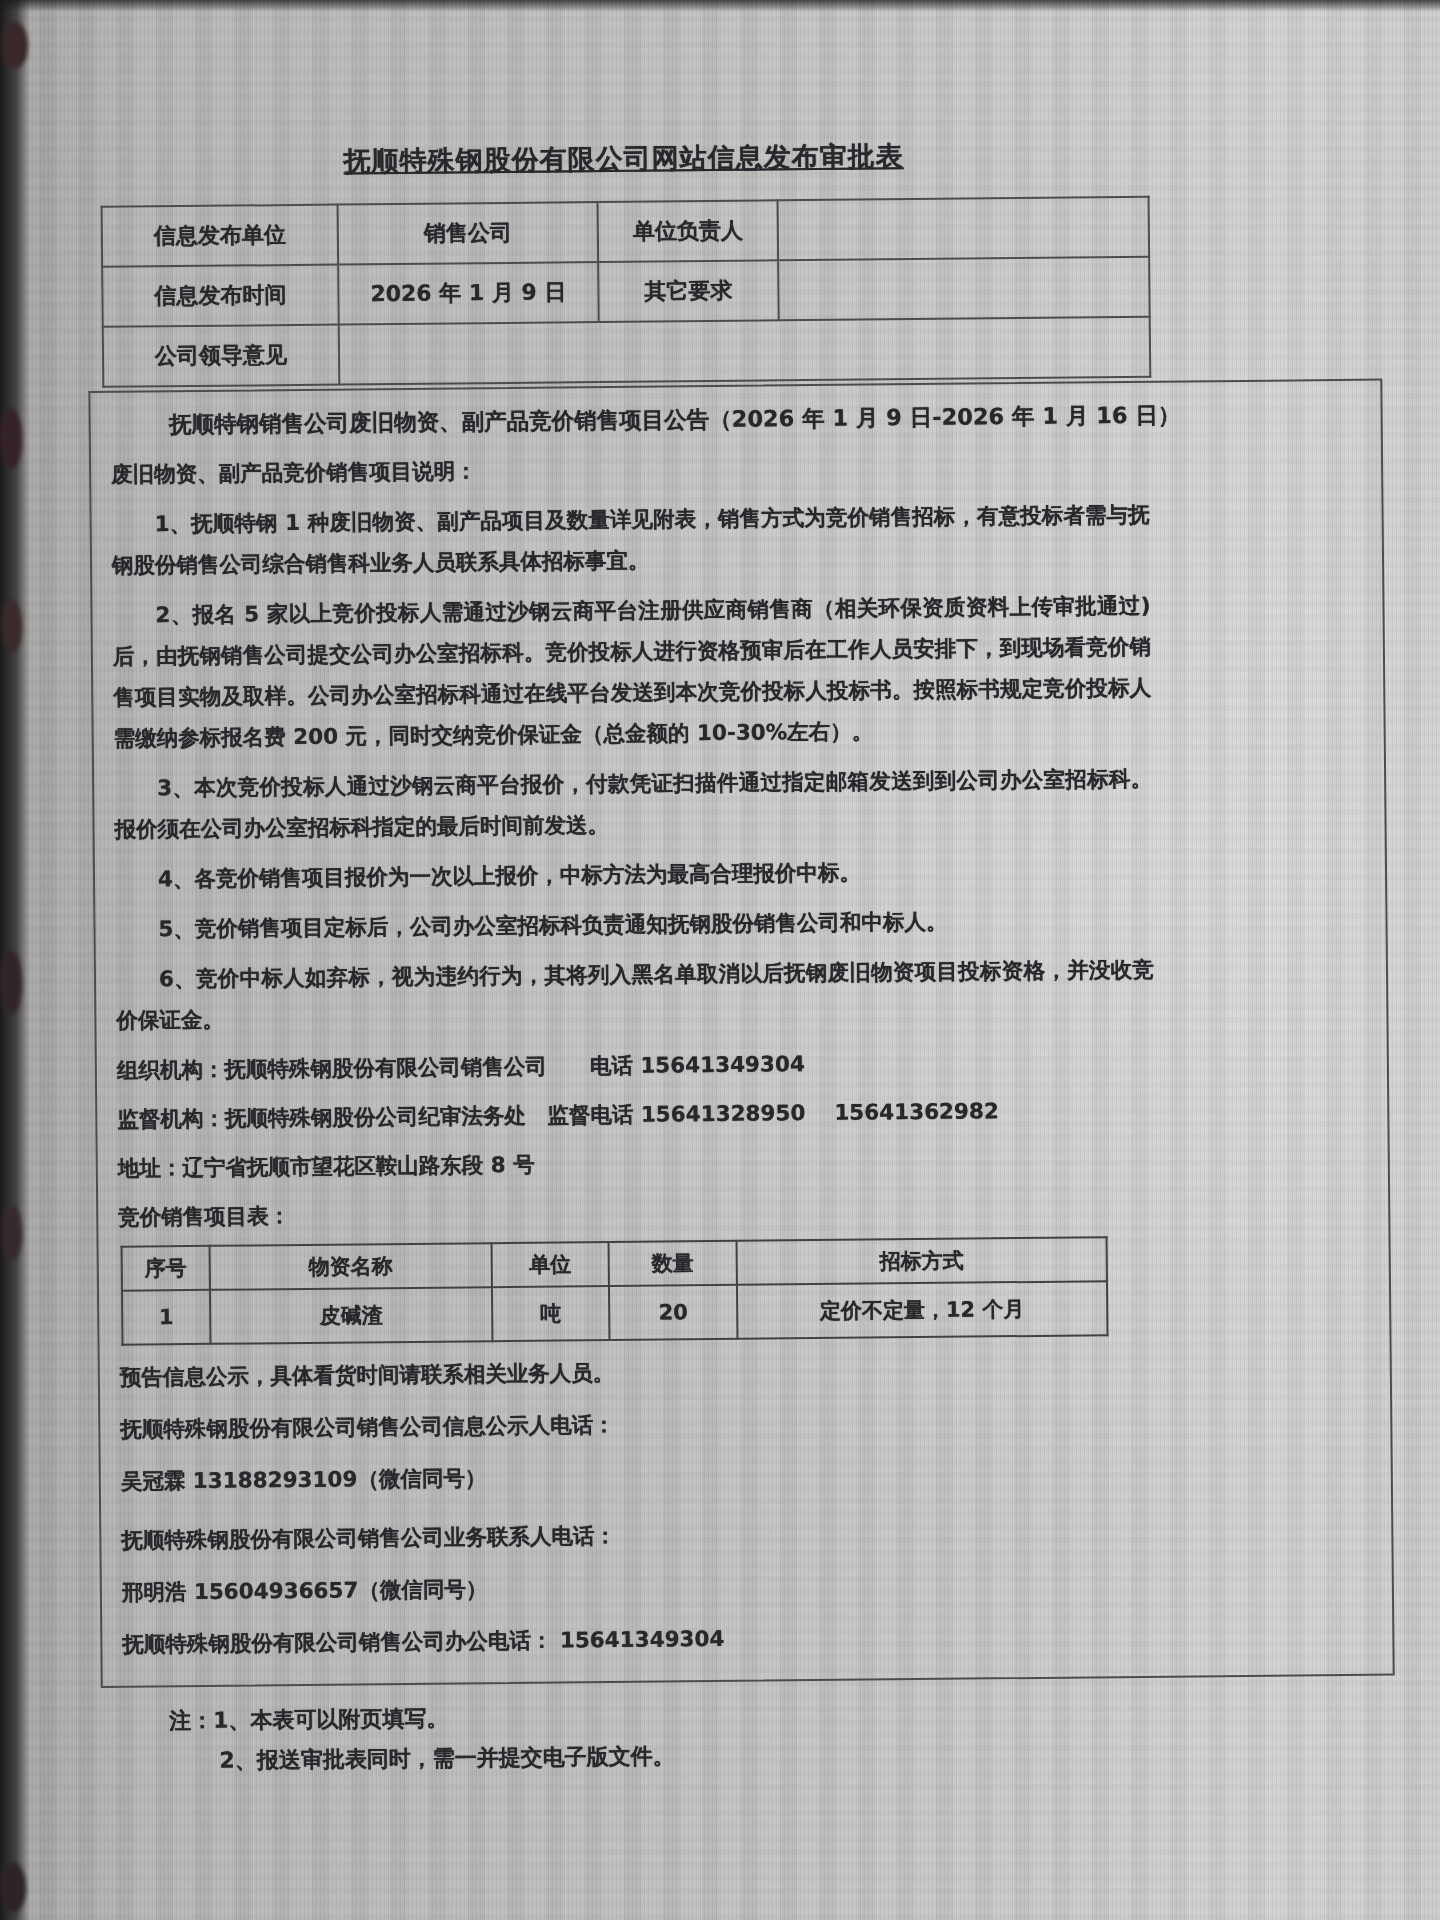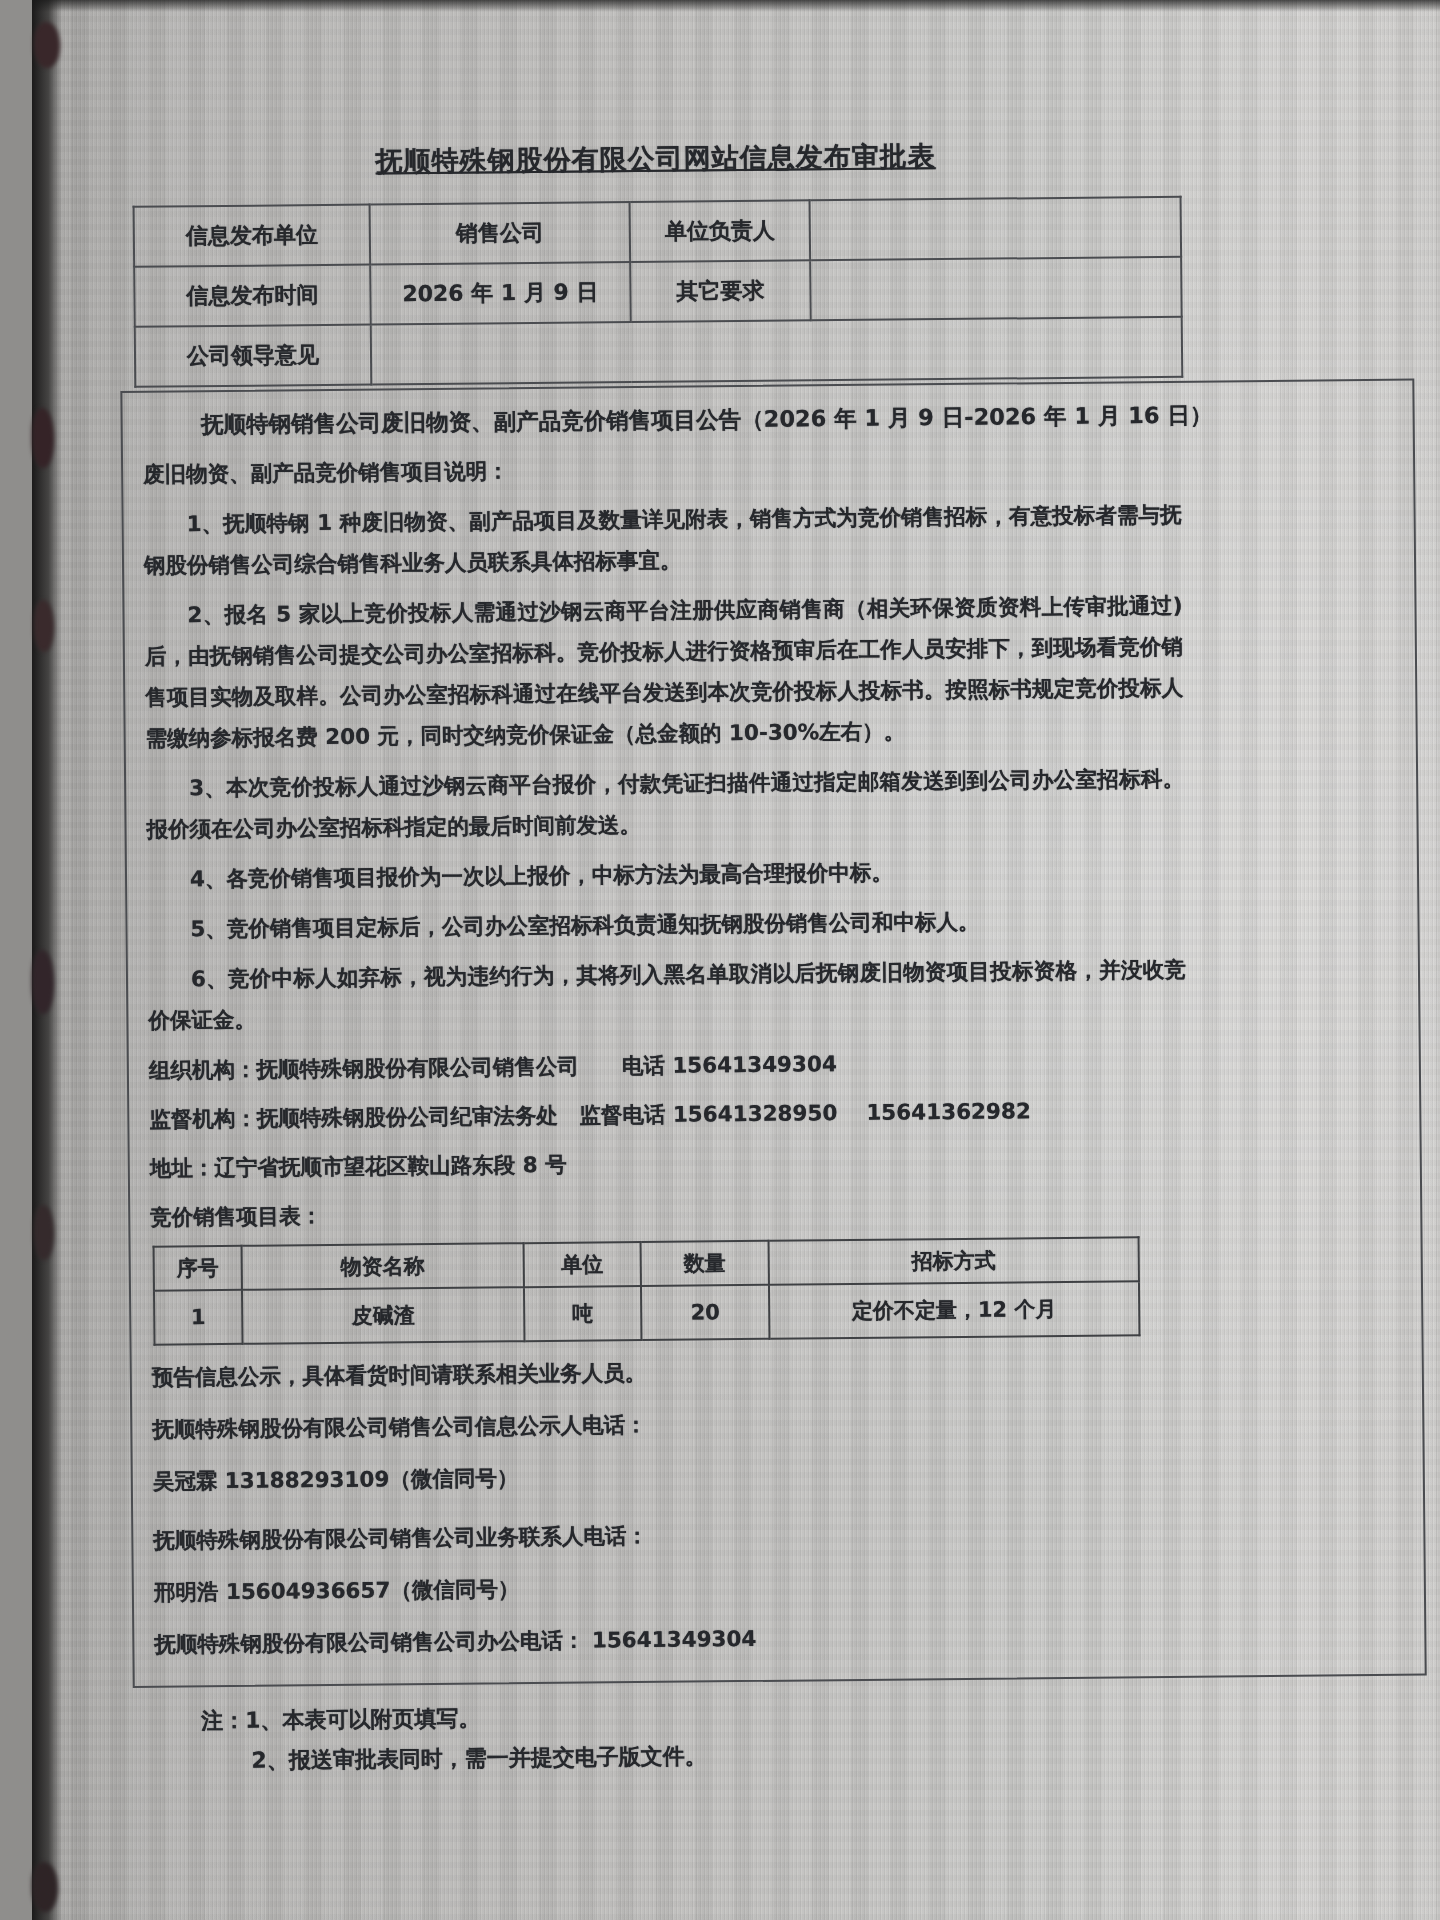--- a/index.html
+++ b/index.html
@@ -7,21 +7,20 @@
     width:1440px;height:1920px;overflow:hidden;position:relative;
     background:#8f8e8c;
     font-family:"DejaVu Sans","Liberation Sans",sans-serif;
   }
   
   .photo{
     position:absolute;inset:0;
     background:
       radial-gradient(ellipse 1200px 900px at 75% 45%, rgba(255,255,255,0.22), rgba(255,255,255,0) 70%),
       linear-gradient(90deg,#a5a4a2 0%, #b9b8b6 10%, #c2c1bf 45%, #ccccca 72%, #d6d5d3 90%, #cfcecc 100%);
-    margin-left: 32px;
   }
   .photo::before{ 
     content:"";position:absolute;inset:0;pointer-events:none;
     background:
       repeating-linear-gradient(90deg, rgba(55,55,58,0.09) 0 1px, rgba(255,255,255,0.05) 1px 2px, rgba(120,120,122,0.05) 2px 4px),
       repeating-linear-gradient(90deg, rgba(0,0,0,0.035) 0 17px, rgba(255,255,255,0.035) 17px 39px),
       repeating-linear-gradient(0deg, rgba(0,0,0,0.02) 0 6px, rgba(255,255,255,0.02) 6px 13px);
   }
   .edge-top{position:absolute;top:0;left:0;right:0;height:12px;
     background:linear-gradient(180deg, rgba(25,25,25,0.75), rgba(25,25,25,0));}

